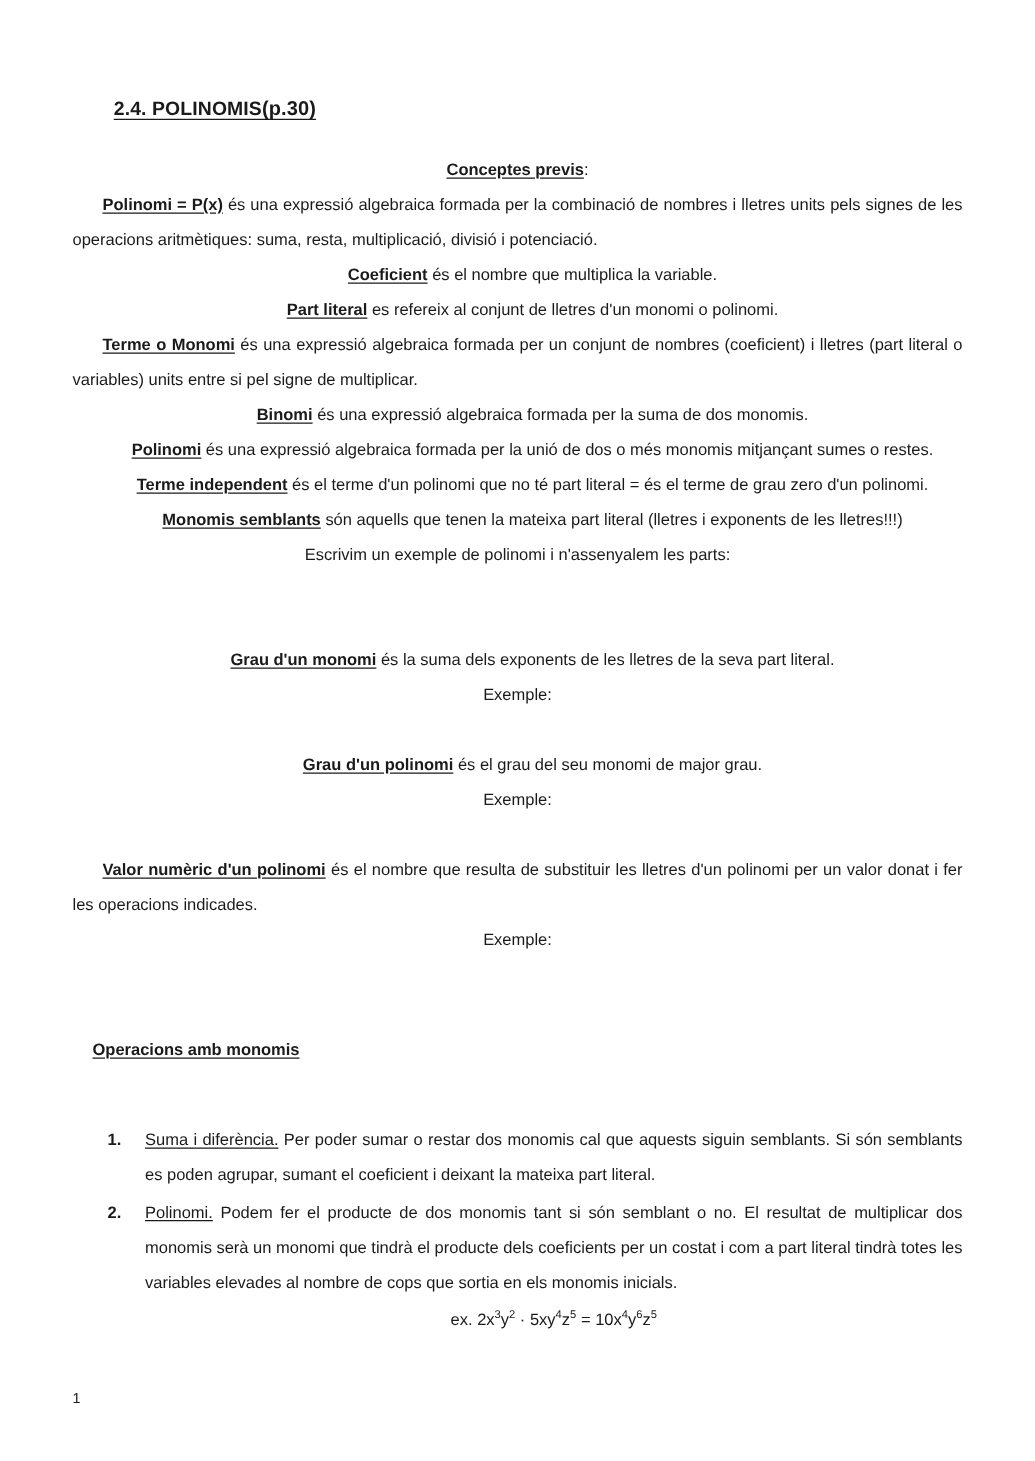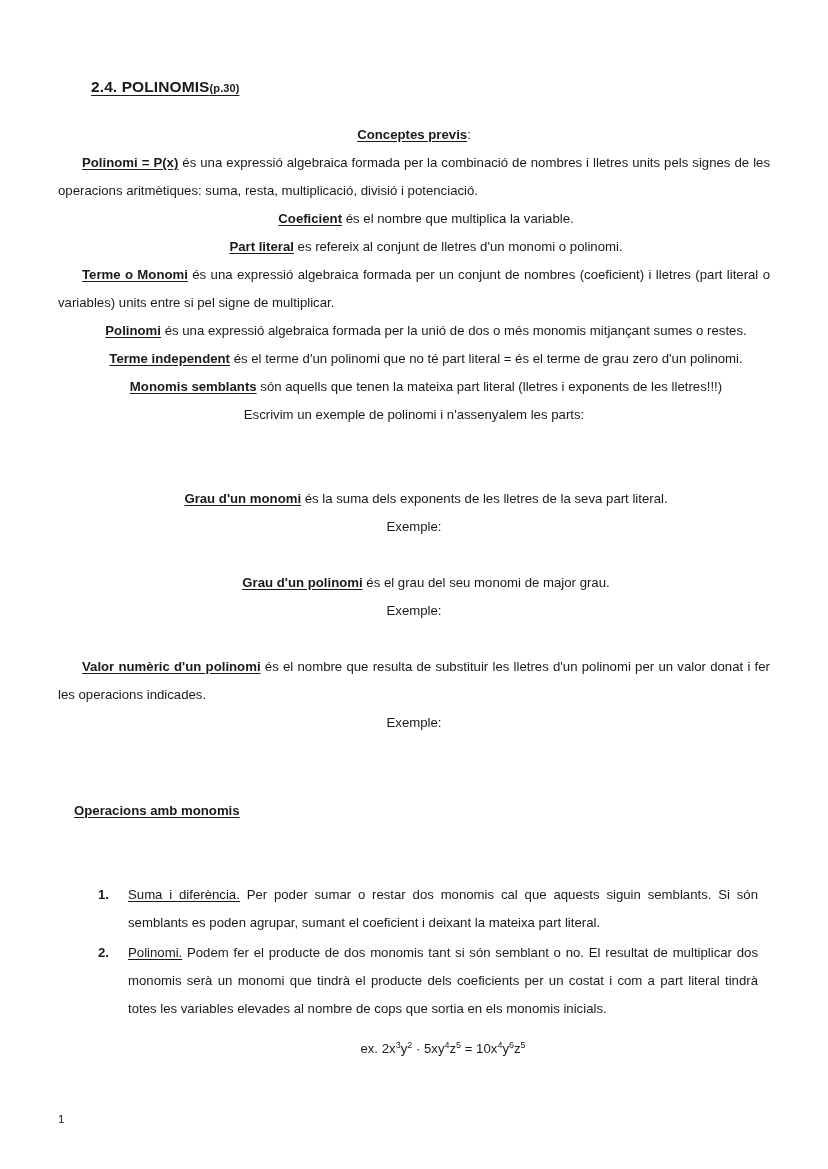--- a/index.html
+++ b/index.html
@@ -30,21 +30,21 @@
     letter-spacing: 0.1px;
     margin: 0 0 24px 0;
     line-height: 1.2;
   }
   .doc-title .title-main {
     text-decoration: underline;
     text-underline-offset: 2.5px;
     margin-left: 33px;
   }
   .doc-title .title-page {
-    font-size: 11px;
+    font-size: 16px;
     font-weight: bold;
     text-decoration: underline;
     text-underline-offset: 2.5px;
   }
 
   .para {
     font-size: 13.2px;
     line-height: 28px;
     margin: 0;
     text-align: center;
@@ -68,21 +68,21 @@
   .gap-lg  { height: 44px; }
   .gap-xl  { height: 56px; }
 
   .section-title {
     font-size: 13.2px;
     line-height: 28px;
     margin: 16px;
   }
 
   ol.ops-list {
-    margin: 12px;
+    margin: 0;
     padding: 0;
     list-style: none;
     counter-reset: opitem;
   }
   ol.ops-list > li {
     position: relative;
     padding-left: 58px;
     margin-bottom: 2px;
     counter-increment: opitem;
     font-size: 13.2px;
@@ -138,20 +138,21 @@
 
   <p class="para justify"><span class="term">Polinomi = P(x)</span><span> és una expressió algebraica formada per la combinació de nombres i lletres units pels signes de les operacions aritmètiques: suma, resta, multiplicació, divisió i potenciació.</span></p>
 
 
   <p class="para"><span class="term">Coeficient</span><span> és el nombre que multiplica la variable.</span></p>
 
   <p class="para"><span class="term">Part literal</span><span> es refereix al conjunt de lletres d'un monomi o polinomi.</span></p>
 
   <p class="para justify"><span class="term">Terme o Monomi</span><span> és una expressió algebraica formada per un conjunt de nombres (coeficient) i lletres (part literal o variables) units entre si pel signe de multiplicar.</span></p>
 
+  <p class="para"><span class="term">Binomi</span><span> és una expressió algebraica formada per la suma de dos monomis.</span></p>
 
   <p class="para"><span class="term">Polinomi</span><span> és una expressió algebraica formada per la unió de dos o més monomis mitjançant sumes o restes.</span></p>
 
   <p class="para"><span class="term">Terme independent</span><span> és el terme d'un polinomi que no té part literal = és el terme de grau zero d'un polinomi.</span></p>
 
   <p class="para"><span class="term">Monomis semblants</span><span> són aquells que tenen la mateixa part literal (lletres i exponents de les lletres!!!)</span></p>
 
   <p class="para">Escrivim un exemple de polinomi i n'assenyalem les parts:</p>
 
   <div class="gap-xl"></div>

